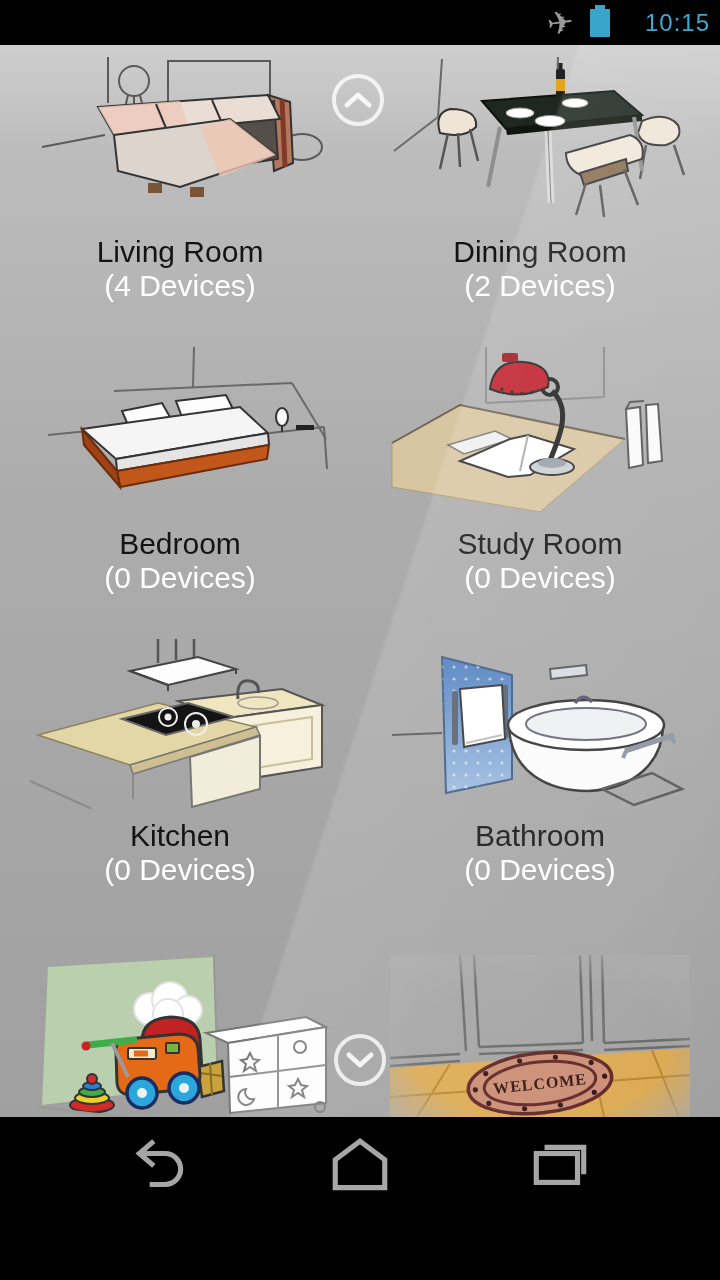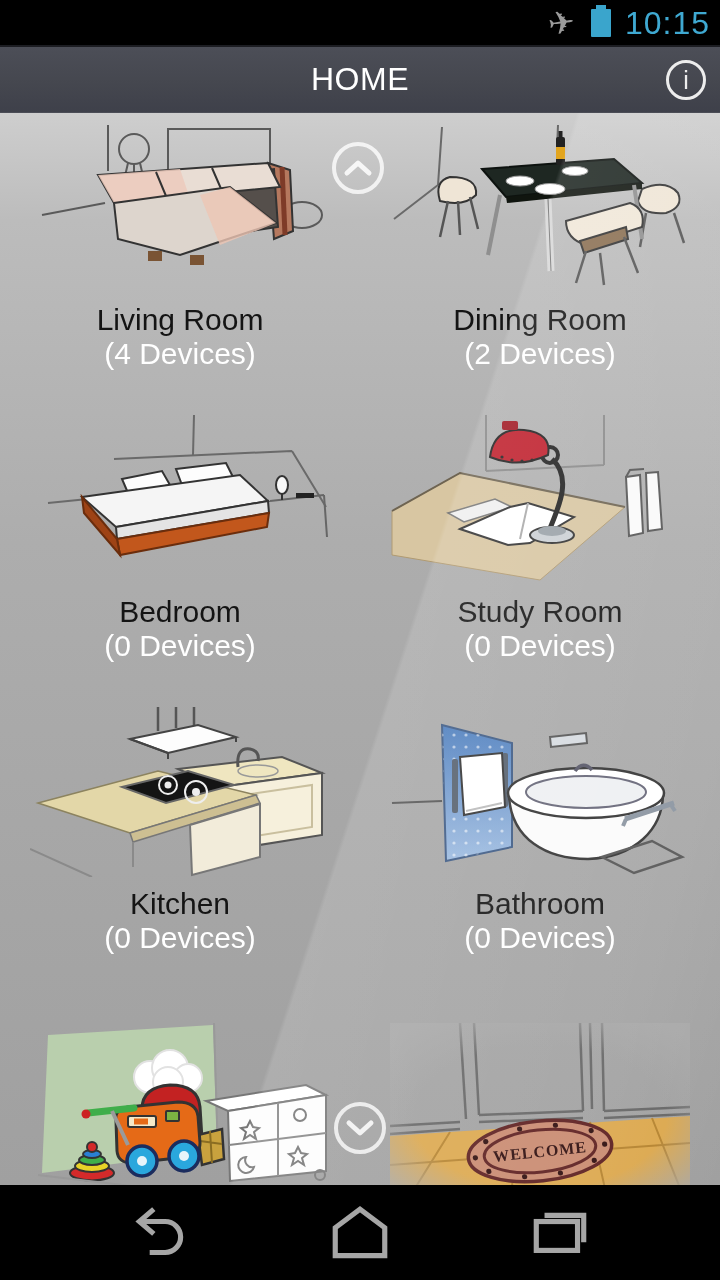--- a/index.html
+++ b/index.html
@@ -4,21 +4,21 @@
 <style>
   html,body{margin:0;padding:0;background:#000;}
   .screen{position:relative;width:720px;height:1280px;overflow:hidden;background:#000;
           font-family:"Liberation Sans",sans-serif;}
 
   
   .status-bar{height:45px;background:#000;display:flex;align-items:center;justify-content:flex-end;padding-right:10px;box-sizing:border-box;}
   .plane{color:#9a9a9a;font-size:32px;line-height:32px;transform:rotate(-8deg);}
   .battery{width:20px;height:28px;background:#3aa5cc;position:relative;margin:0 14px 0 16px;border-radius:1px;}
   .battery::before{content:"";position:absolute;top:-4px;left:5px;width:10px;height:4px;background:#3aa5cc;}
-  .time{color:#3fa9d2;font-size:32px;line-height:34px;letter-spacing:1px;}
+  .time{color:#3fa9d2;font-size:24px;line-height:34px;letter-spacing:1px;margin-left:21px;}
 
   
   .action-bar{position:relative;height:68px;background:linear-gradient(180deg,#4c4e57 0%,#45474f 55%,#3e404a 100%);
               border-top:2px solid #1c1d22;box-shadow:inset 0 -1px 0 rgba(255,255,255,.07);box-sizing:border-box;}
   .ab-title{position:absolute;left:0;right:0;top:50%;transform:translateY(-52%);text-align:center;
             color:#fff;font-size:32px;letter-spacing:.5px;}
   .info-btn{position:absolute;right:14px;top:50%;transform:translateY(-50%);width:40px;height:40px;
             border:3px solid #ededed;border-radius:50%;display:flex;align-items:center;justify-content:center;box-sizing:border-box;}
   .info-btn span{color:#ededed;font-size:25px;line-height:25px;font-weight:400;}
 
@@ -50,26 +50,20 @@
 <body>
 
 <div class="screen">
 
   <div class="status-bar">
     <span class="plane">✈</span>
     <span class="battery"></span>
     <span class="time">10:15</span>
   </div>
 
-  <div class="action-bar">
-    <div class="ab-title">HOME</div>
-    <div class="info-btn">
-      <span>i</span>
-    </div>
-  </div>
 
   <div class="content">
     <div class="sheen"></div>
 
     <div class="grid">
 
       <div class="cell">
         <div class="illus">
           <svg viewBox="0 0 300 170">
             <g stroke="#5a5a5a" stroke-width="2" fill="none">

